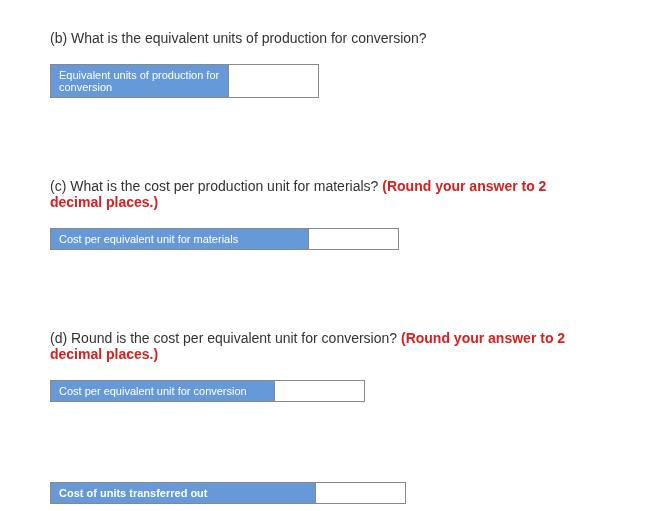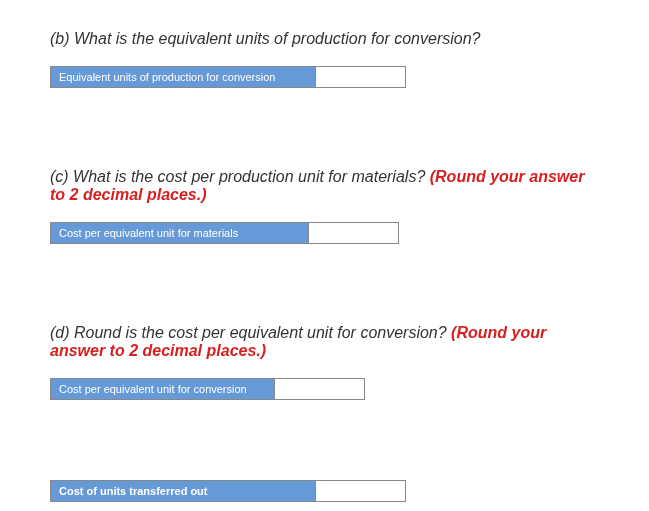--- a/index.html
+++ b/index.html
@@ -7,24 +7,23 @@
       padding: 30px 50px;
       font-family: Arial, sans-serif;
       font-size: 12px;
       color: #333;
       background: #fff;
     }
     .question {
       margin-bottom: 80px;
     }
     .question-text {
-      font-size: 16px;
+      font-size: 14px;
       color: #333;
       margin-bottom: 18px;
-      font-style: italic;
     }
     .round-note {
       color: #d82020;
       font-weight: bold;
     }
     .row {
       display: flex;
       align-items: stretch;
     }
     .label-cell {
@@ -56,21 +55,21 @@
     }
   </style>
 </head>
 <body>
 
 <div class="question">
   <div class="question-text">
     <span>(b) </span><span>What is the equivalent units of production for conversion?</span><span class="round-note"></span>
   </div>
   <div class="row">
-    <div class="label-cell" style="width:266px;">Equivalent units of production for conversion</div>
+    <div class="label-cell" style="width:179px;">Equivalent units of production for conversion</div>
     <div class="input-cell" style="width:90px;">
       <input type="text" value="" style="">
     </div>
   </div>
 </div>
 
 <div class="question">
   <div class="question-text">
     <span>(c) </span><span>What is the cost per production unit for materials? </span><span class="round-note">(Round your answer to 2 decimal places.)</span>
   </div>

